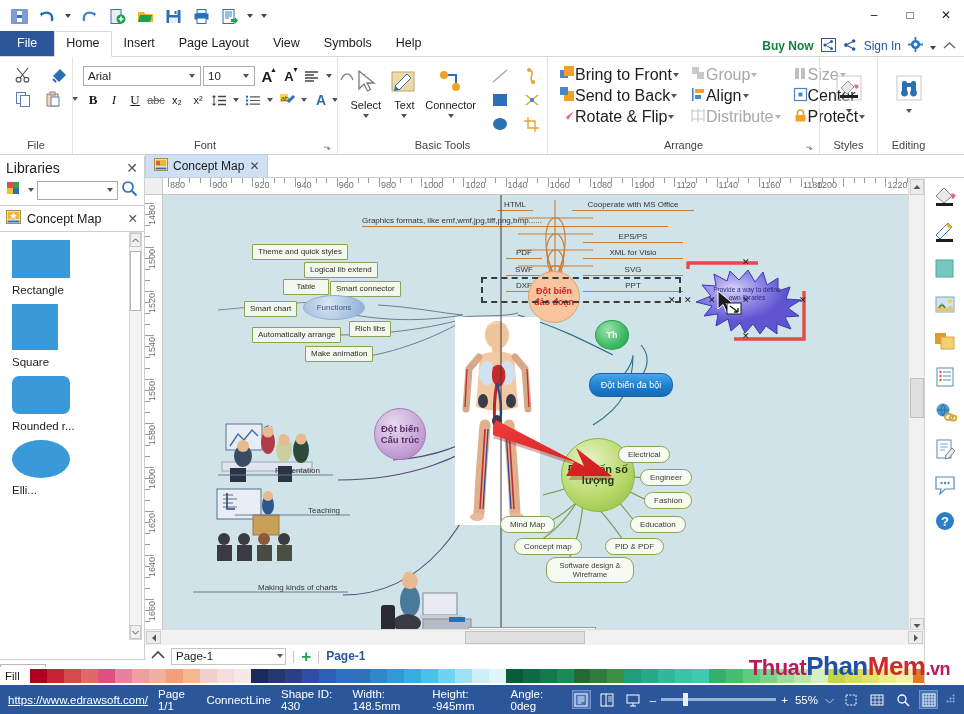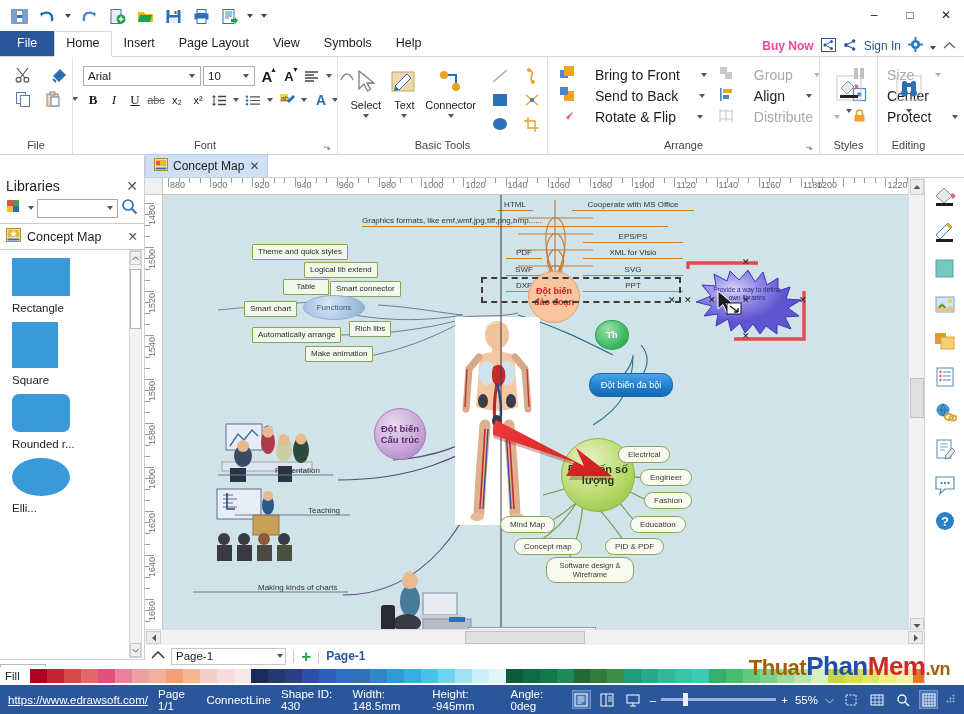--- a/index.html
+++ b/index.html
@@ -43,21 +43,21 @@
   }
   .mtab {
     padding: 4px 12px 5px; font-size: 12.5px; color: #1d1d1d; cursor: pointer; line-height: 15px;
   }
   .mtab.file { background: #2b579a; color: #fff; padding: 5px 17px 5px; }
   .mtab.active {
     background: #fff; border: 1px solid #d6d6d6; border-bottom: 1px solid #fff;
     margin-bottom: -1px; border-radius: 2px 2px 0 0; padding: 4px 11px 5px;
   }
   .topright { position: absolute; right: 8px; top: 37px; display: flex; align-items: center; gap: 7px; font-size: 12px; }
-  .buynow { color: #ec4899; font-weight: bold; cursor: pointer; }
+  .buynow { color: #15803d; font-weight: bold; cursor: pointer; }
   .signin { color: #2b579a; cursor: pointer; }
 
   
   .ribbon {
     position: absolute; left: 0; top: 57px; width: 964px; height: 98px;
     background: #fff; border-bottom: 1px solid #d4d4d4;
     display: flex; align-items: stretch;
   }
   .rgroup { position: relative; display: flex; flex-direction: column; padding: 3px 4px 0; }
   .rgroup + .rgroup { border-left: 1px solid #e2e2e2; }
@@ -69,21 +69,21 @@
 
   .bigbtn {
     width: 46px; display: flex; flex-direction: column; align-items: center;
     font-size: 11px; color: #1d1d1d; cursor: pointer; padding-top: 2px;
   }
   .bigbtn .ic { height: 34px; display: flex; align-items: center; justify-content: center; }
   .bigbtn .lb { line-height: 12px; text-align: center; }
   .bigbtn .ar { width:0;height:0;border-left:3.5px solid transparent;border-right:3.5px solid transparent;border-top:4px solid #555;margin-top:3px; }
 
   .smbtn {
-    display: flex; align-items: center; gap: 20px; font-size: 14px; color: #1d1d1d;
+    display: flex; align-items: center; gap: 0; font-size: 16px; color: #1d1d1d;
     padding: 1px 4px 1px 2px; cursor: pointer; height: 20px; white-space: nowrap;
   }
   .smbtn.dim { color: #a8a8a8; }
   .smbtn .ar { width:0;height:0;border-left:3.5px solid transparent;border-right:3.5px solid transparent;border-top:4px solid #555; margin-left:1px; }
   .smbtn.dim .ar { border-top-color:#b3b3b3; }
   .col3 { display: flex; flex-direction: column; gap: 1px; }
 
   .iconbtn { width: 22px; height: 22px; display:flex; align-items:center; justify-content:center; cursor:pointer; }
 
   
@@ -94,21 +94,21 @@
   }
   .combo .val { flex: 1; }
   .combo .ar { width:0;height:0;border-left:3.5px solid transparent;border-right:3.5px solid transparent;border-top:4px solid #555; margin-left:4px; margin-right:3px;}
   .fbtn { width: 20px; height: 20px; display:flex; align-items:center; justify-content:center; cursor:pointer; font-size:13px; }
 
   
   .libpanel {
     position: absolute; left: 0; top: 156px; width: 145px; height: 529px;
     background: #fff; border-right: 1px solid #cfcfcf;
   }
-  .lib-title { display: flex; align-items: center; padding: 22px 6px 4px; font-size: 14px; color: #1d1d1d; }
+  .lib-title { display: flex; align-items: center; padding: 4px 6px 4px; font-size: 14px; color: #1d1d1d; }
   .lib-title .x { margin-left: auto; cursor: pointer; font-size: 14px; color:#555; }
   .lib-search { display: flex; align-items: center; gap: 3px; padding: 0 6px 5px; }
   .lib-combo { flex: 1; height: 19px; border: 1px solid #a9a9a9; background:#fff; display:flex; align-items:center; }
   .lib-combo .ar { margin-left:auto; width:0;height:0;border-left:3.5px solid transparent;border-right:3.5px solid transparent;border-top:4px solid #555; margin-right:4px;}
   .lib-tabhdr {
     display: flex; align-items: center; gap: 6px; border: 1px solid #ccc; border-left:0; border-right:0;
     padding: 4px 6px; font-size: 12.5px; background:#fff;
   }
   .lib-tabhdr .x { margin-left: auto; cursor: pointer; color:#555; }
   .lib-scroll { position: relative; height: 408px; overflow: hidden; }
@@ -222,21 +222,21 @@
   .zoomslider { display:flex; align-items:center; gap:5px; }
   .ztrack { width:115px; height:3px; background:#9db4d6; position:relative; }
   .zthumb { position:absolute; left:22px; top:-5px; width:5px; height:13px; background:#e9eef7; }
 
   
   .rtoolbar { position:absolute; right:0; top:178px; width:40px; height:507px; background:#fff; border-left:1px solid #d4d4d4; display:flex; flex-direction:column; align-items:center; padding-top:4px;}
   .rtool { width:30px; height:30px; margin-bottom:6px; display:flex; align-items:center; justify-content:center; cursor:pointer; border:1px solid transparent; border-radius:2px;}
 
   .wm { position:absolute; right:14px; bottom:32px; font-size:26px; font-weight:bold; color:#cf2a2a; letter-spacing:-0.5px; pointer-events:none; }
   .wm .b { color:#1f4fa8; }
-  .wm .g { color:#a16207; font-size:22px; }
+  .wm .g { color:#be185d; font-size:22px; }
 </style>
 </head>
 <body>
 
 <div id="app">
 
   <div class="titlebar">
     <div class="qat">
       <div class="qat-btn">
         <svg width="17" height="17" viewBox="0 0 17 17">

